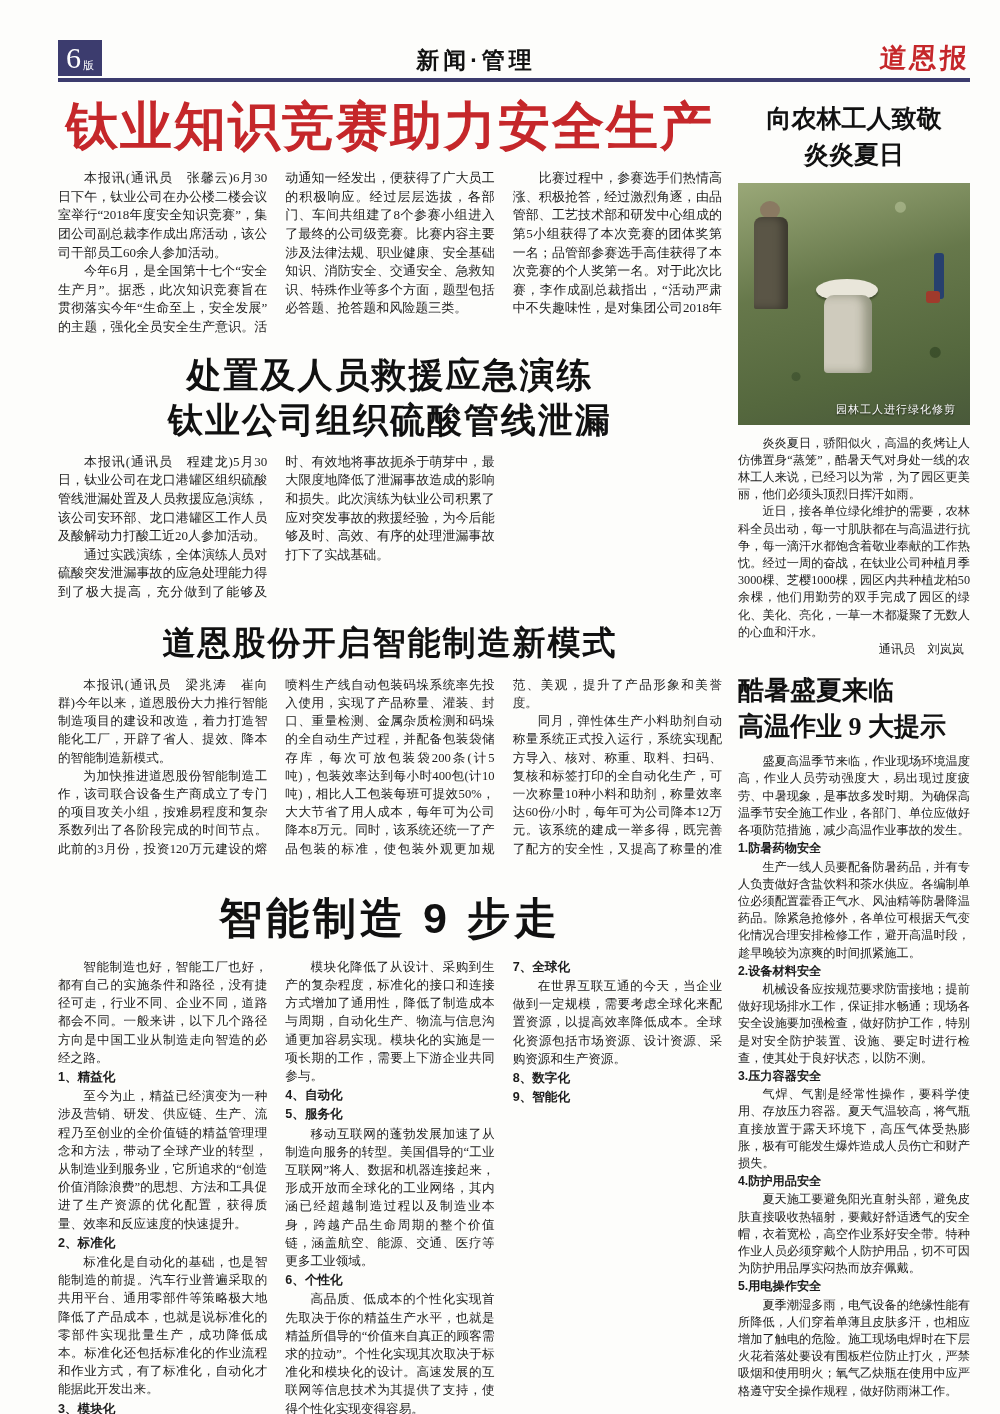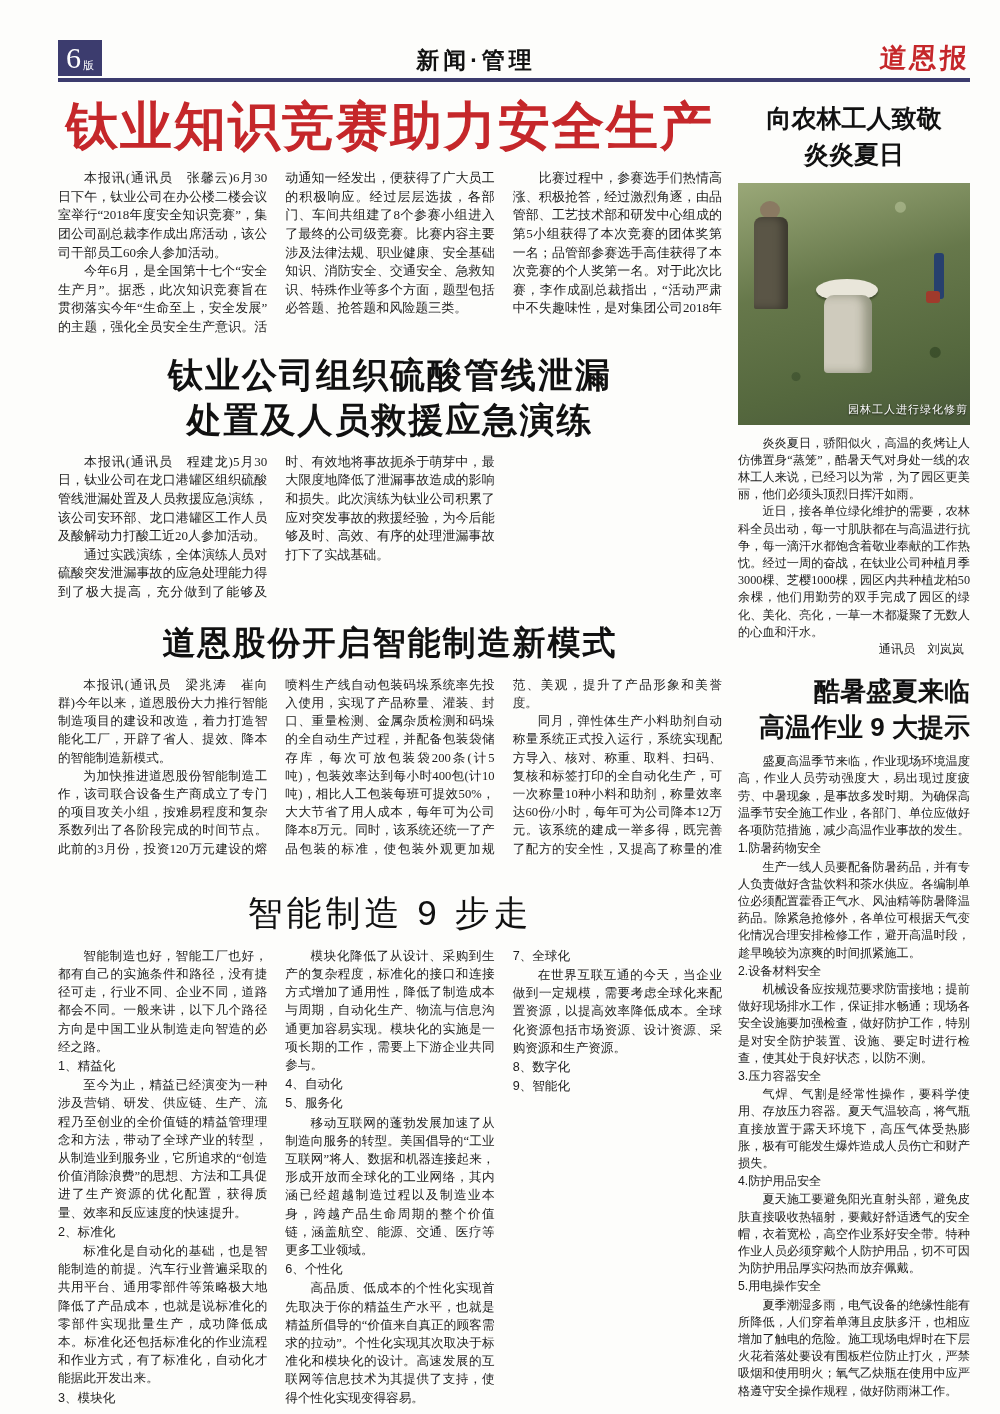--- a/index.html
+++ b/index.html
@@ -34,35 +34,35 @@
   
   .h-main{
     color:#c5272a;font-family:"Liberation Sans",sans-serif;font-weight:bold;
     font-size:52px;line-height:1.1;letter-spacing:2px;text-align:center;
     margin:2px 0 14px 0;white-space:nowrap;
   }
   .h-art2{font-family:"Liberation Sans",sans-serif;font-weight:bold;font-size:35px;
     line-height:1.28;text-align:center;color:#111;margin:16px 0 10px 0;letter-spacing:2px;}
   .h-art3{font-family:"Liberation Sans",sans-serif;font-weight:bold;font-size:33px;
     text-align:center;color:#111;margin:18px 0 10px 0;letter-spacing:2px;}
-  .h-art4{font-family:"Liberation Sans",sans-serif;font-weight:normal;font-size:35px;
+  .h-art4{font-family:"Liberation Sans",sans-serif;font-weight:bold;font-size:43px;
     text-align:center;color:#111;margin:18px 0 10px 0;letter-spacing:4px;}
   .h-side{font-family:"Liberation Sans",sans-serif;font-weight:bold;font-size:25px;
     line-height:1.45;text-align:center;color:#111;margin:4px 0 10px 0;}
-  .h-side2{font-family:Liberation Sans, sans-serif;font-weight:bold;font-size:26px;
-    line-height:1.4;text-align:right;color:#111;margin:14px 0 8px 0;}
+  .h-side2{font-family:Liberation Serif, serif;font-weight:bold;font-size:26px;
+    line-height:1.4;text-align:left;color:#111;margin:14px 0 8px 0;}
 
   
   .col3{column-count:3;column-gap:18px;column-fill:auto;overflow:hidden;}
   .body-a1{height:168px;font-size:13px;line-height:18.6px;}
   .body-a2{height:150px;font-size:13px;line-height:18.6px;}
   .body-a3{height:196px;font-size:12.6px;line-height:18.2px;}
   .body-a4{height:474px;font-size:12.6px;line-height:18.2px;}
   .para{margin:0;text-indent:2em;text-align:justify;}
-  .subhead{margin:1px 0;font-family:"Liberation Sans",sans-serif;font-weight:normal;
+  .subhead{margin:1px 0;font-family:"Liberation Sans",sans-serif;font-weight:bold;
     text-indent:0;text-align:left;}
   .byline{margin:0;text-align:right;padding-right:6px;text-indent:0;}
 
   .side-body{font-size:12.2px;line-height:17.2px;overflow:hidden;}
   .side-body-summer{height:224px;}
   .side-body-heat{height:648px;}
 
   
   .photo{
     position:relative;width:232px;height:242px;margin-top:6px;overflow:hidden;
@@ -79,21 +79,21 @@
   .fig-worker-hat{left:78px;top:96px;width:62px;height:22px;background:#e9e6da;
     border-radius:50%;box-shadow:0 2px 2px rgba(0,0,0,.35);}
   .fig-worker-body{left:86px;top:112px;width:48px;height:78px;background:#cfcbbd;
     border-radius:10px 10px 4px 4px;box-shadow:inset -8px 0 10px rgba(60,70,40,.4);}
   .fig-worker2{left:16px;top:34px;width:34px;height:92px;background:#5a5546;
     border-radius:8px 8px 2px 2px;box-shadow:inset -6px 0 8px rgba(0,0,0,.35);}
   .fig-worker2-head{left:22px;top:18px;width:20px;height:18px;background:#8a7a62;border-radius:50%;}
   .fig-tool{left:196px;top:70px;width:10px;height:46px;background:#27406e;border-radius:3px;}
   .fig-red{left:188px;top:108px;width:14px;height:12px;background:#a03a2c;border-radius:3px;}
   .photo-caption{
-    position:absolute;right:2px;bottom:8px;color:#fff;font-size:11px;
+    position:absolute;right:14px;bottom:8px;color:#fff;font-size:11px;
     font-family:"Liberation Sans",sans-serif;letter-spacing:1px;
     text-shadow:0 1px 2px rgba(0,0,0,.8);
   }
 </style>
 </head>
 <body>
 
 <div class="sheet">
 
   <div class="pagehead">
@@ -111,22 +111,22 @@
     <div class="main-col">
 
       <div class="h-main">钛业知识竞赛助力安全生产</div>
       <div class="col3 body-a1">
           <p class="para">本报讯(通讯员　张馨云)6月30日下午，钛业公司在办公楼二楼会议室举行“2018年度安全知识竞赛”，集团公司副总裁李作成出席活动，该公司干部员工60余人参加活动。</p>
           <p class="para">今年6月，是全国第十七个“安全生产月”。据悉，此次知识竞赛旨在贯彻落实今年“生命至上，安全发展”的主题，强化全员安全生产意识。活动通知一经发出，便获得了广大员工的积极响应。经过层层选拔，各部门、车间共组建了8个参赛小组进入了最终的公司级竞赛。比赛内容主要涉及法律法规、职业健康、安全基础知识、消防安全、交通安全、急救知识、特殊作业等多个方面，题型包括必答题、抢答题和风险题三类。</p>
           <p class="para">比赛过程中，参赛选手们热情高涨、积极抢答，经过激烈角逐，由品管部、工艺技术部和研发中心组成的第5小组获得了本次竞赛的团体奖第一名；品管部参赛选手高佳获得了本次竞赛的个人奖第一名。对于此次比赛，李作成副总裁指出，“活动严肃中不失趣味性，是对集团公司2018年指导思想中‘提升基础管理’这一项内容的重要体现”。</p>
         </div>
 
       <div class="h-art2">
+        <div>处置及人员救援应急演练</div>
         <div>钛业公司组织硫酸管线泄漏</div>
-        <div>处置及人员救援应急演练</div>
       </div>
       <div class="col3 body-a2">
           <p class="para">本报讯(通讯员　程建龙)5月30日，钛业公司在龙口港罐区组织硫酸管线泄漏处置及人员救援应急演练，该公司安环部、龙口港罐区工作人员及酸解动力打酸工近20人参加活动。</p>
           <p class="para">通过实践演练，全体演练人员对硫酸突发泄漏事故的应急处理能力得到了极大提高，充分做到了能够及时、有效地将事故扼杀于萌芽中，最大限度地降低了泄漏事故造成的影响和损失。此次演练为钛业公司积累了应对突发事故的救援经验，为今后能够及时、高效、有序的处理泄漏事故打下了实战基础。</p>
         </div>
 
       <div class="h-art3">道恩股份开启智能制造新模式</div>
       <div class="col3 body-a3">
           <p class="para">本报讯(通讯员　梁兆涛　崔向群)今年以来，道恩股份大力推行智能制造项目的建设和改造，着力打造智能化工厂，开辟了省人、提效、降本的智能制造新模式。</p>
           <p class="para">为加快推进道恩股份智能制造工作，该司联合设备生产商成立了专门的项目攻关小组，按难易程度和复杂系数列出了各阶段完成的时间节点。此前的3月份，投资120万元建设的熔喷料生产线自动包装码垛系统率先投入使用，实现了产品称量、灌装、封口、重量检测、金属杂质检测和码垛的全自动生产过程，并配备包装袋储存库，每次可放包装袋200条(计5吨)，包装效率达到每小时400包(计10吨)，相比人工包装每班可提效50%，大大节省了用人成本，每年可为公司降本8万元。同时，该系统还统一了产品包装的标准，使包装外观更加规范、美观，提升了产品形象和美誉度。</p>

